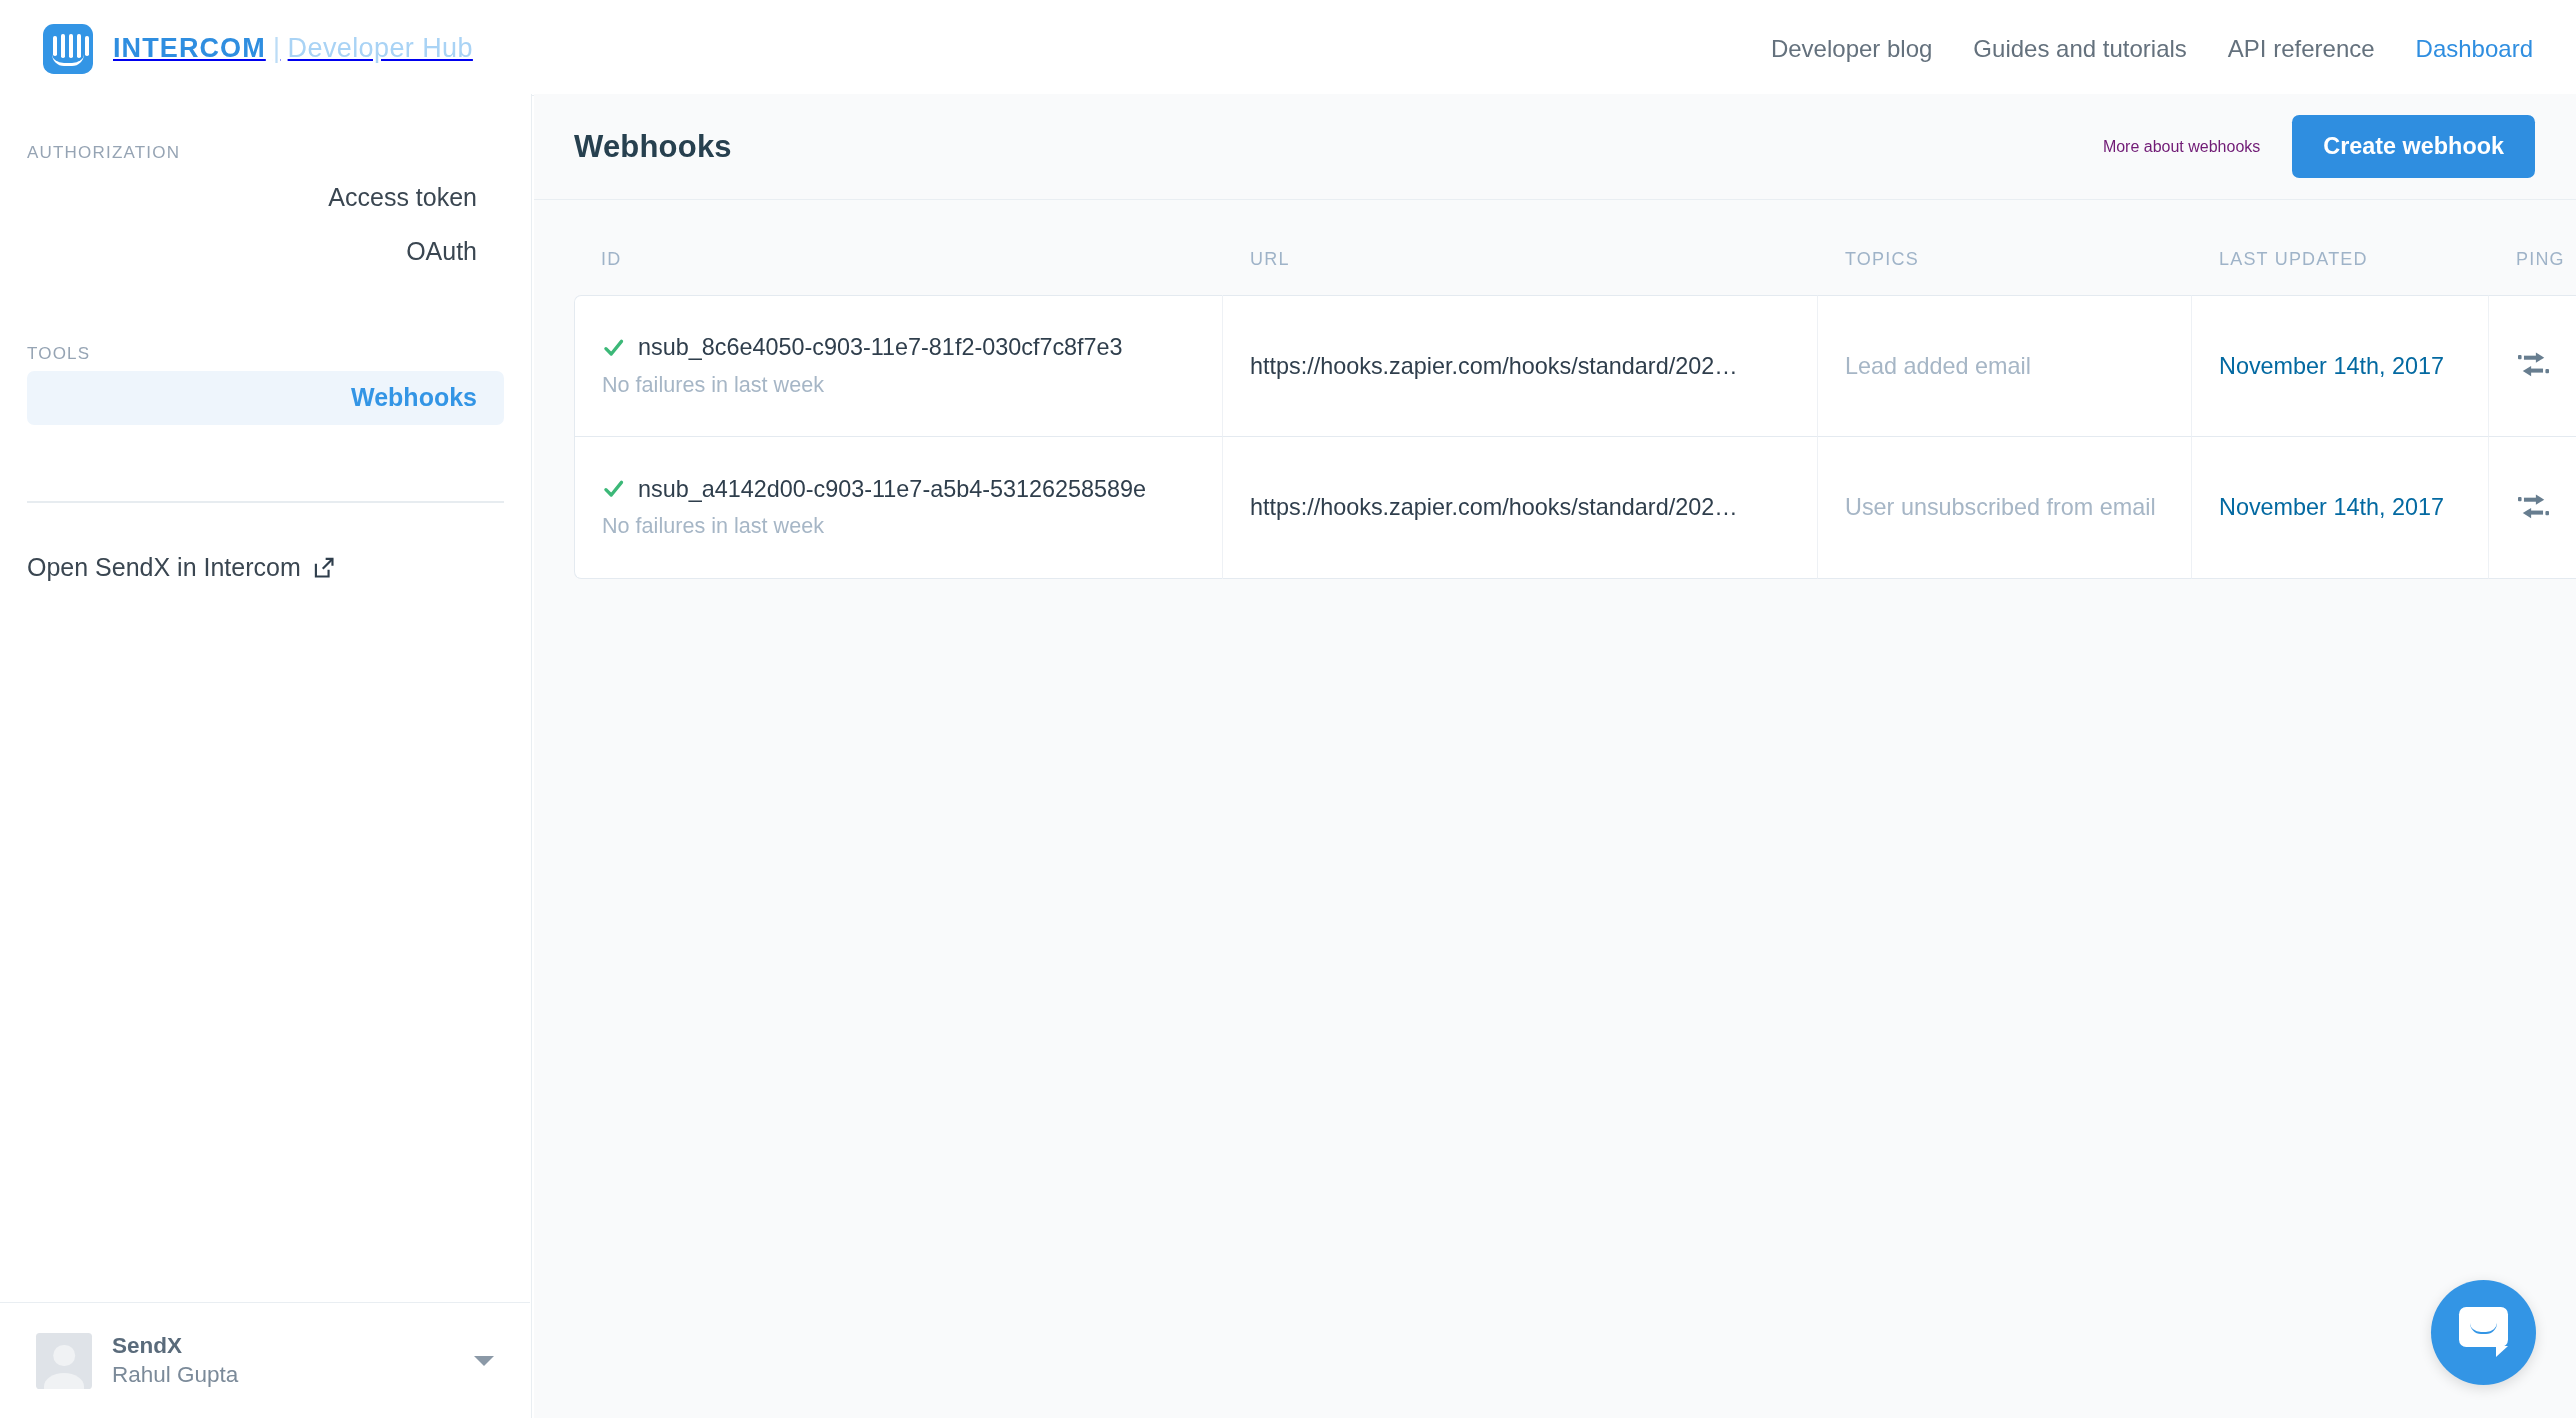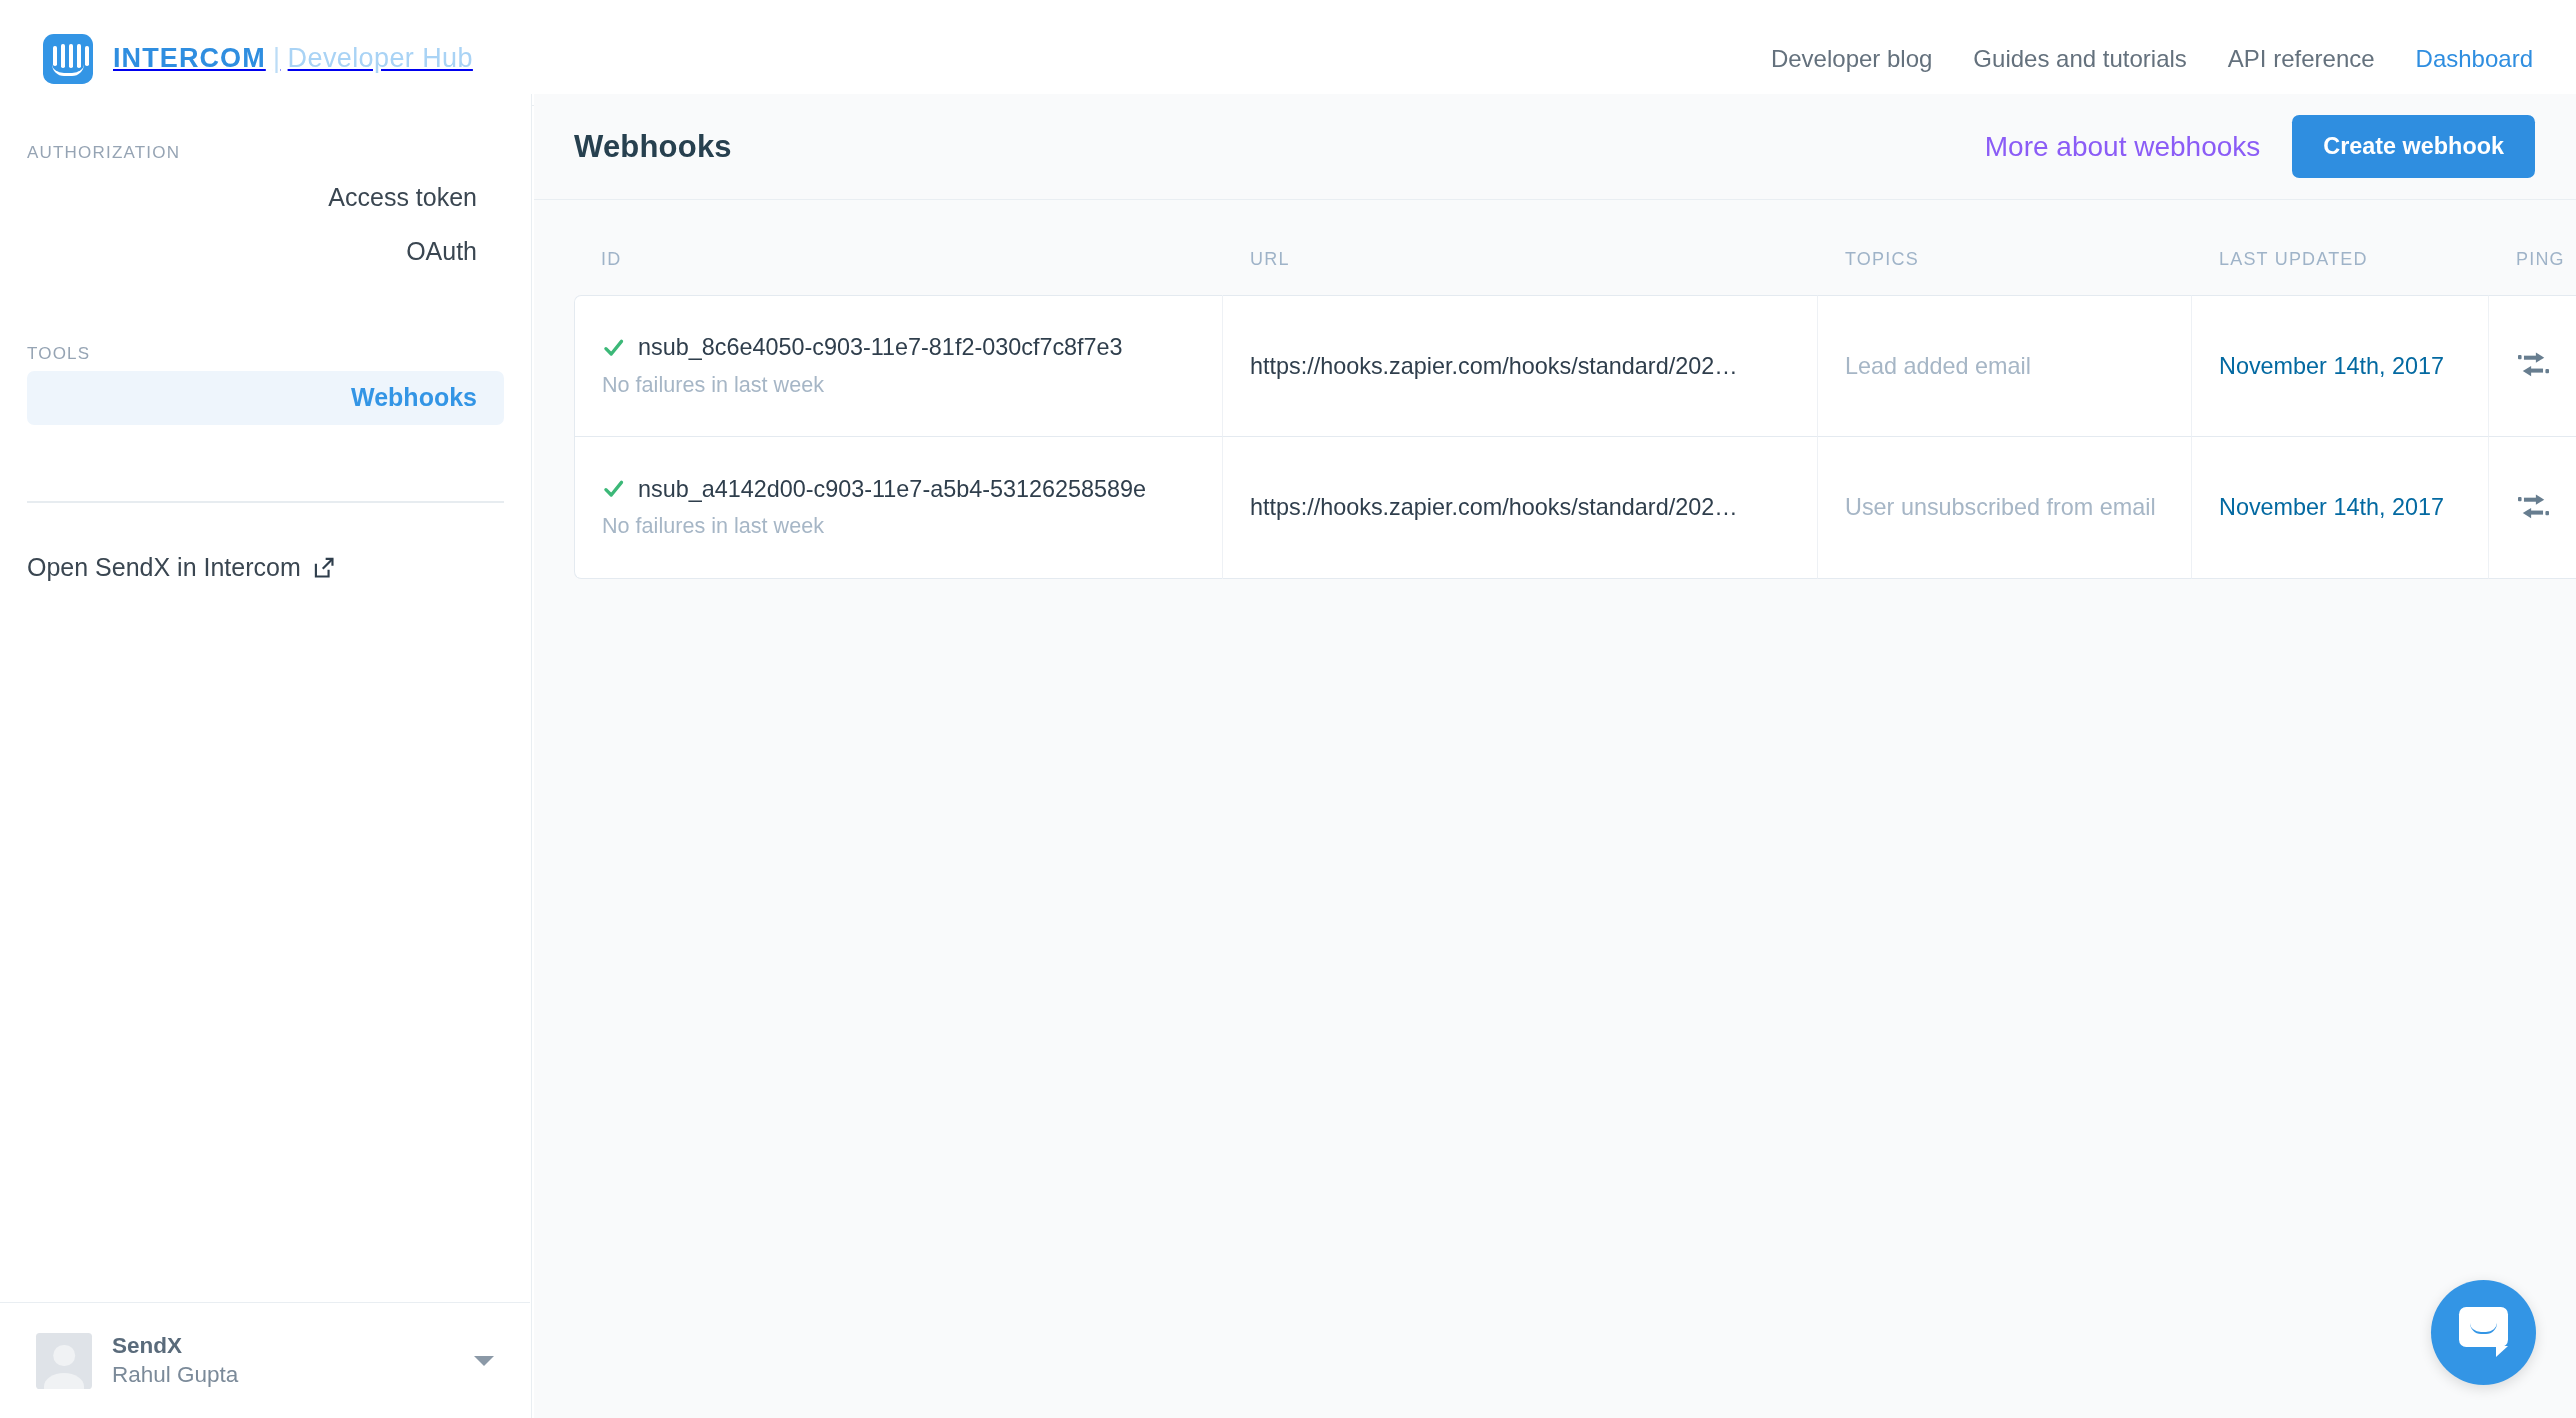--- a/index.html
+++ b/index.html
@@ -8,21 +8,21 @@
     height: 1419px;
     overflow: hidden;
     font-family: "Liberation Sans", sans-serif;
     background: #ffffff;
     -webkit-font-smoothing: antialiased;
   }
 
   
   .topbar {
     position: absolute;
-    top: 12px; left: 0;
+    top: 2px; left: 0;
     width: 2576px; height: 94px;
     background: #ffffff;
     border-bottom: 1.8px solid #e9eef2;
     display: flex;
     align-items: center;
   }
   .brand {
     display: flex;
     align-items: center;
     margin-left: 43px;
@@ -189,22 +189,22 @@
     color: #27404f;
     letter-spacing: 0.2px;
   }
   .header-actions {
     margin-left: auto;
     display: flex;
     align-items: center;
     gap: 32px;
   }
   .link-more {
-    font-size: 28px;
-    color: #8b5cf6;
+    font-size: 16px;
+    color: #701a75;
     text-decoration: none;
     white-space: nowrap;
   }
   .btn-primary {
     background: #2f8ee0;
     color: #ffffff;
     font-size: 23.4px;
     font-weight: bold;
     border: none;
     border-radius: 7.2px;

